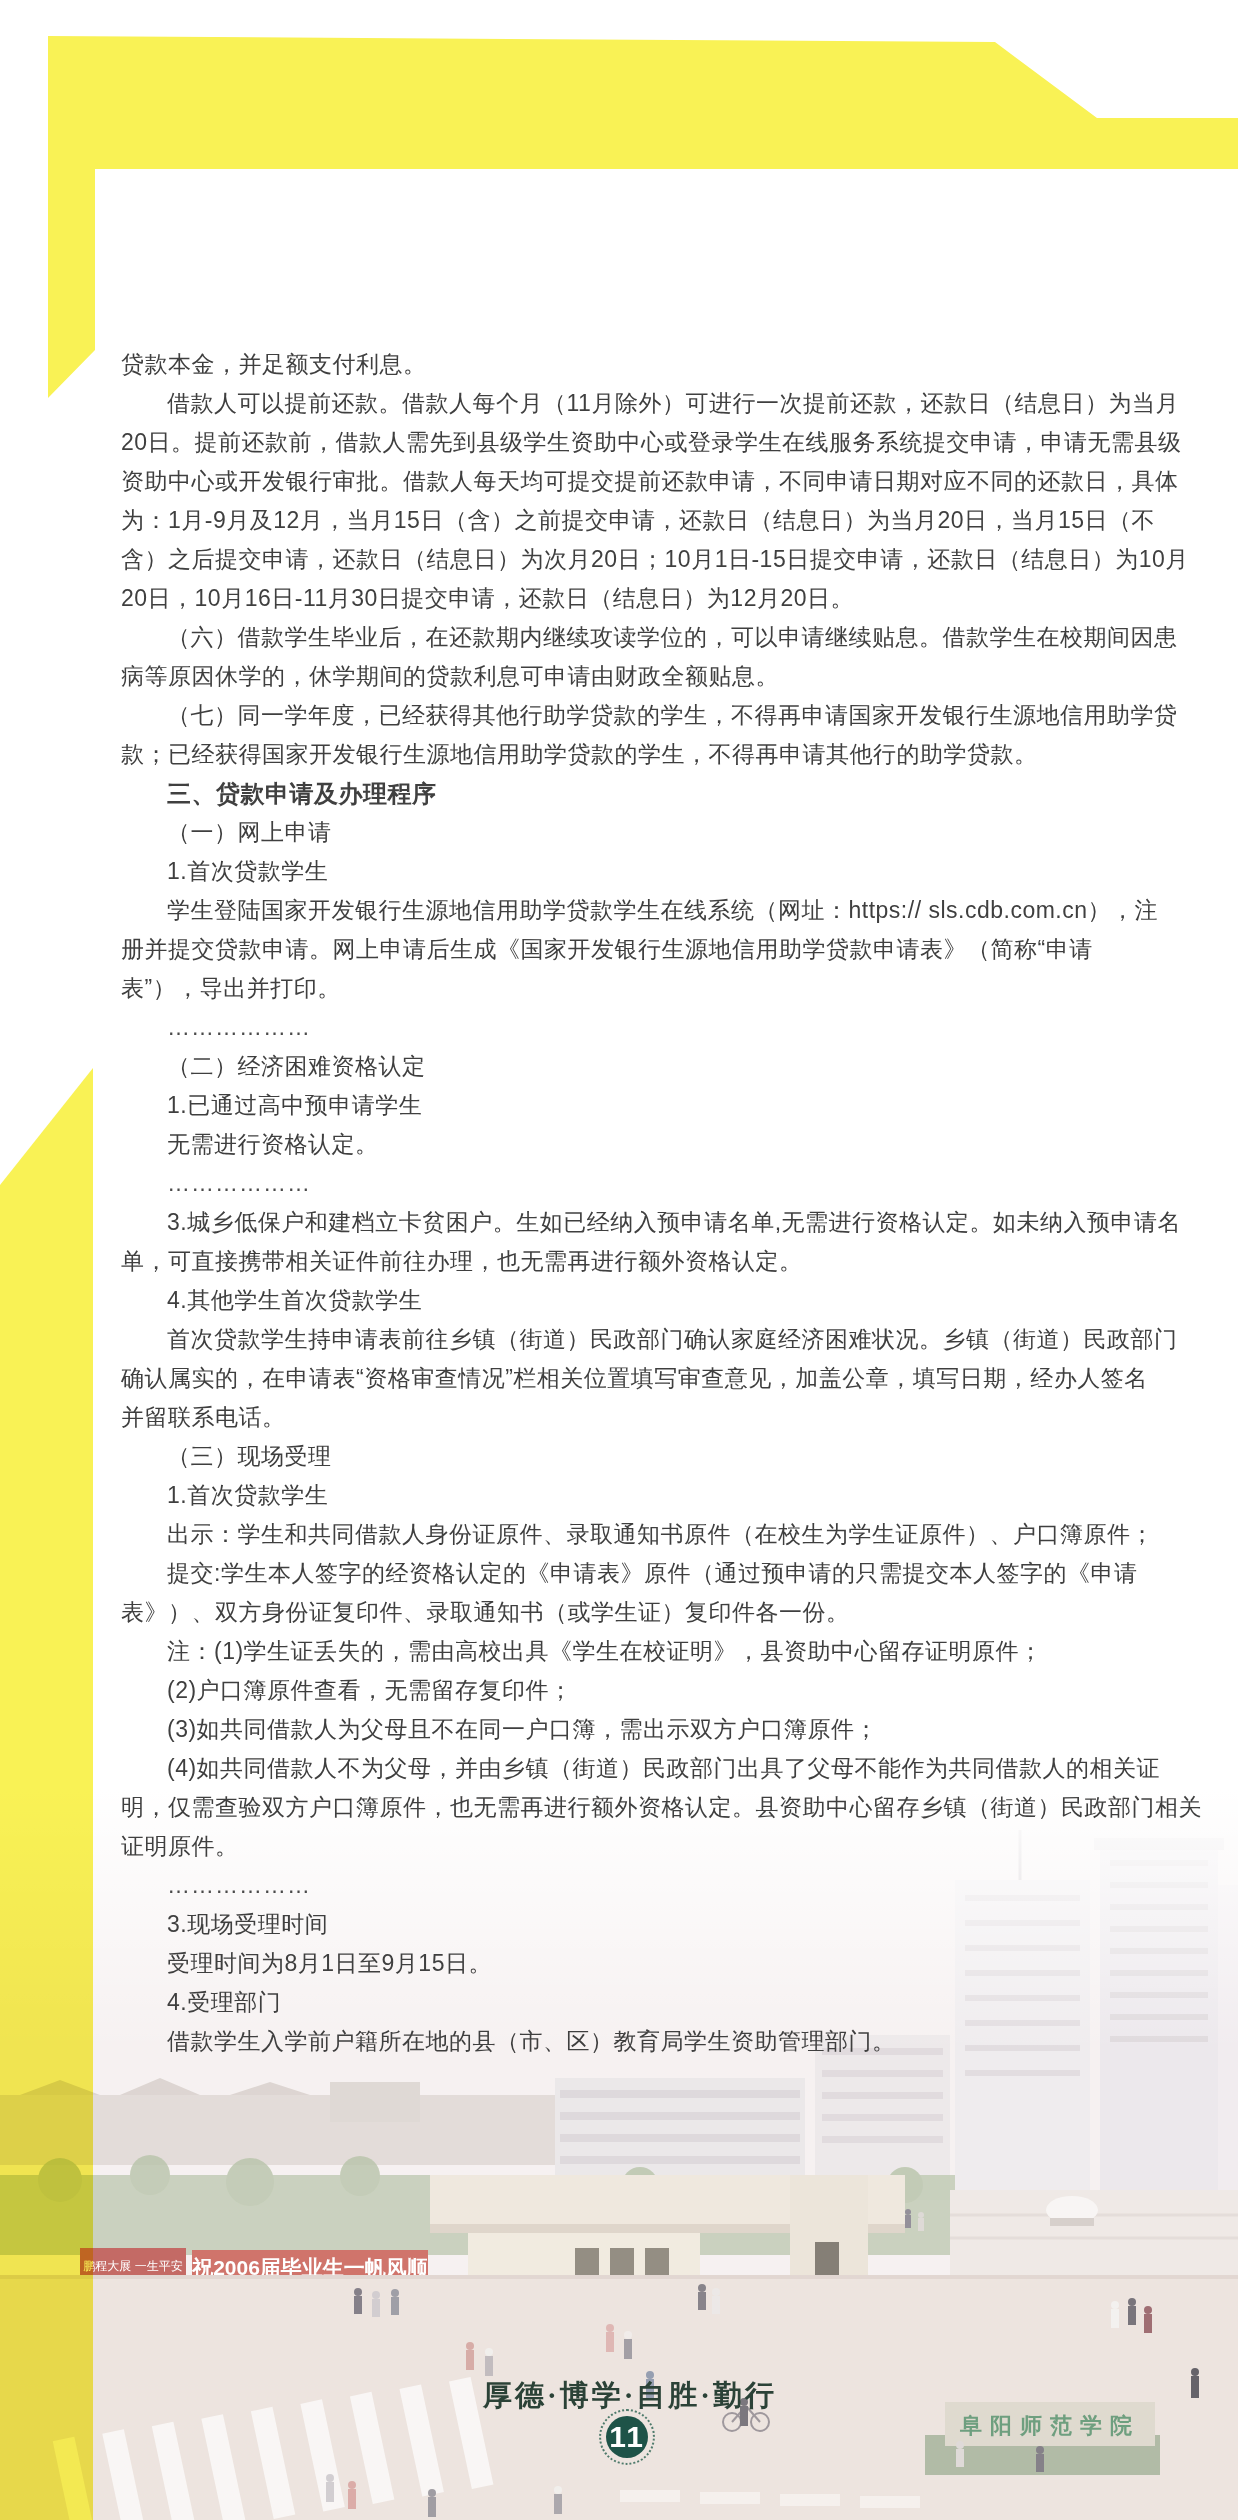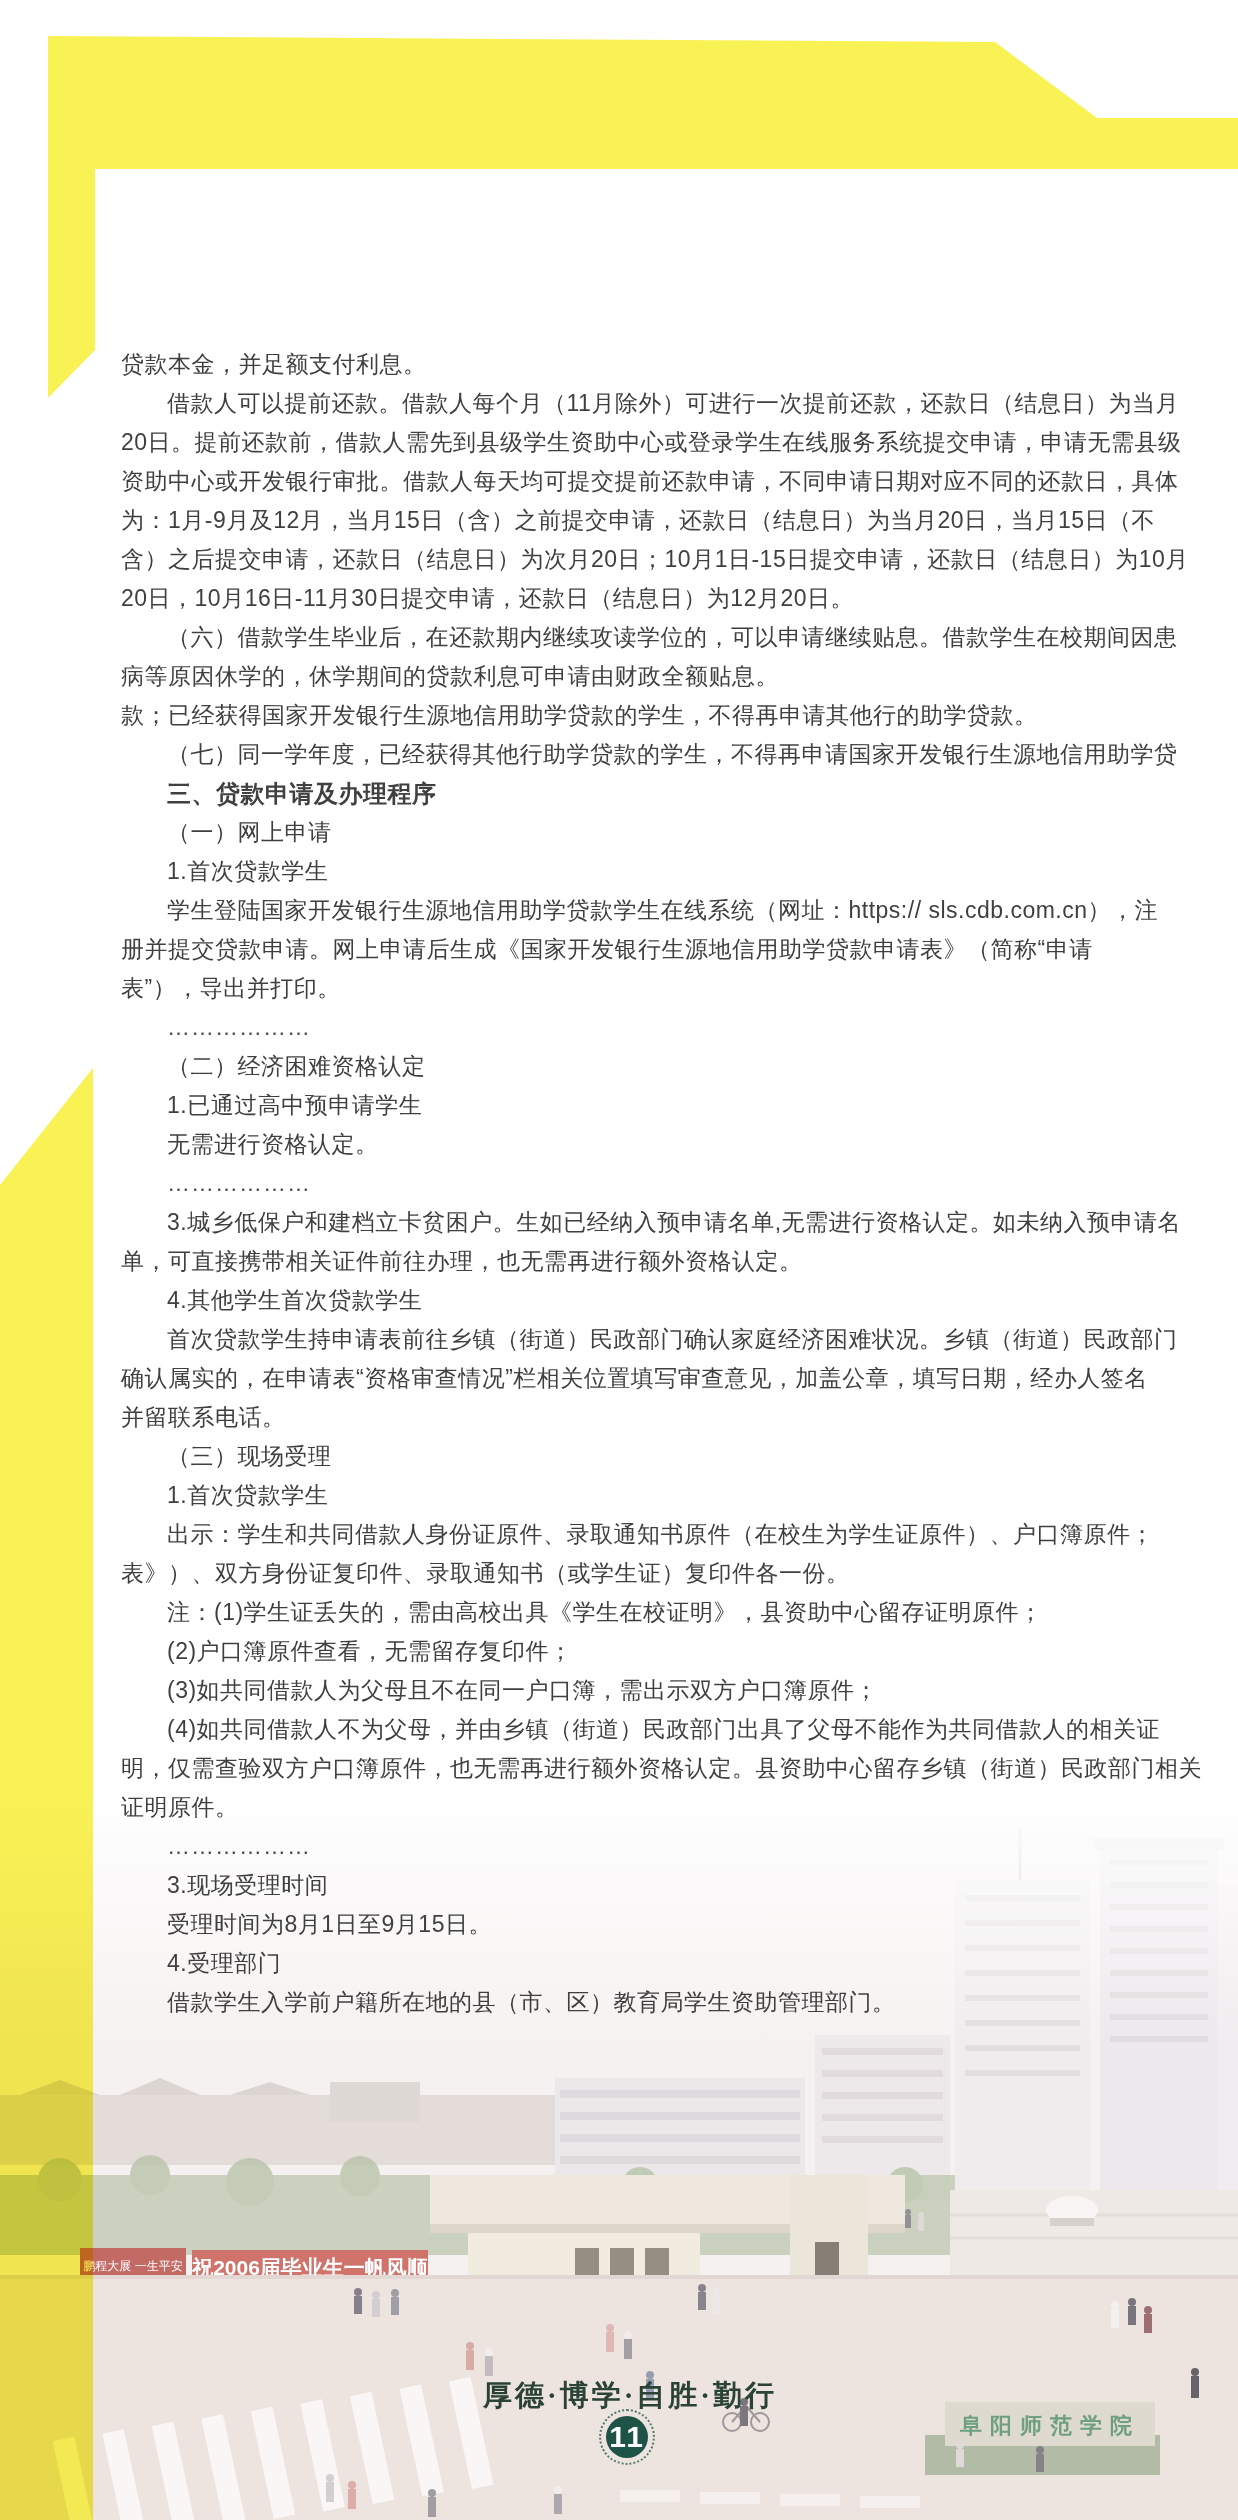--- a/index.html
+++ b/index.html
@@ -311,42 +311,43 @@
 <div class="text-block">
     <div class="line">贷款本金，并足额支付利息。</div>
     <div class="line ind">借款人可以提前还款。借款人每个月（11月除外）可进行一次提前还款，还款日（结息日）为当月</div>
     <div class="line">20日。提前还款前，借款人需先到县级学生资助中心或登录学生在线服务系统提交申请，申请无需县级</div>
     <div class="line">资助中心或开发银行审批。借款人每天均可提交提前还款申请，不同申请日期对应不同的还款日，具体</div>
     <div class="line">为：1月-9月及12月，当月15日（含）之前提交申请，还款日（结息日）为当月20日，当月15日（不</div>
     <div class="line">含）之后提交申请，还款日（结息日）为次月20日；10月1日-15日提交申请，还款日（结息日）为10月</div>
     <div class="line">20日，10月16日-11月30日提交申请，还款日（结息日）为12月20日。</div>
     <div class="line ind">（六）借款学生毕业后，在还款期内继续攻读学位的，可以申请继续贴息。借款学生在校期间因患</div>
     <div class="line">病等原因休学的，休学期间的贷款利息可申请由财政全额贴息。</div>
+    <div class="line ind">（七）同一学年度，已经获得其他行助学贷款的学生，不得再申请国家开发银行生源地信用助学贷</div>
     <div class="line">款；已经获得国家开发银行生源地信用助学贷款的学生，不得再申请其他行的助学贷款。</div>
-    <div class="line ind">（七）同一学年度，已经获得其他行助学贷款的学生，不得再申请国家开发银行生源地信用助学贷</div>
     <div class="line ind bold">三、贷款申请及办理程序</div>
     <div class="line ind">（一）网上申请</div>
     <div class="line ind">1.首次贷款学生</div>
     <div class="line ind">学生登陆国家开发银行生源地信用助学贷款学生在线系统（网址：https:// sls.cdb.com.cn），注</div>
     <div class="line">册并提交贷款申请。网上申请后生成《国家开发银行生源地信用助学贷款申请表》（简称“申请</div>
     <div class="line">表”），导出并打印。</div>
     <div class="line ind dots">………………</div>
     <div class="line ind">（二）经济困难资格认定</div>
     <div class="line ind">1.已通过高中预申请学生</div>
     <div class="line ind">无需进行资格认定。</div>
     <div class="line ind dots">………………</div>
     <div class="line ind">3.城乡低保户和建档立卡贫困户。生如已经纳入预申请名单,无需进行资格认定。如未纳入预申请名</div>
     <div class="line">单，可直接携带相关证件前往办理，也无需再进行额外资格认定。</div>
     <div class="line ind">4.其他学生首次贷款学生</div>
     <div class="line ind">首次贷款学生持申请表前往乡镇（街道）民政部门确认家庭经济困难状况。乡镇（街道）民政部门</div>
     <div class="line">确认属实的，在申请表“资格审查情况”栏相关位置填写审查意见，加盖公章，填写日期，经办人签名</div>
     <div class="line">并留联系电话。</div>
     <div class="line ind">（三）现场受理</div>
     <div class="line ind">1.首次贷款学生</div>
     <div class="line ind">出示：学生和共同借款人身份证原件、录取通知书原件（在校生为学生证原件）、户口簿原件；</div>
+    <div class="line ind">提交:学生本人签字的经资格认定的《申请表》原件（通过预申请的只需提交本人签字的《申请</div>
     <div class="line">表》）、双方身份证复印件、录取通知书（或学生证）复印件各一份。</div>
     <div class="line ind">注：(1)学生证丢失的，需由高校出具《学生在校证明》，县资助中心留存证明原件；</div>
     <div class="line ind">(2)户口簿原件查看，无需留存复印件；</div>
     <div class="line ind">(3)如共同借款人为父母且不在同一户口簿，需出示双方户口簿原件；</div>
     <div class="line ind">(4)如共同借款人不为父母，并由乡镇（街道）民政部门出具了父母不能作为共同借款人的相关证</div>
     <div class="line">明，仅需查验双方户口簿原件，也无需再进行额外资格认定。县资助中心留存乡镇（街道）民政部门相关</div>
     <div class="line">证明原件。</div>
     <div class="line ind dots">………………</div>
     <div class="line ind">3.现场受理时间</div>
     <div class="line ind">受理时间为8月1日至9月15日。</div>

